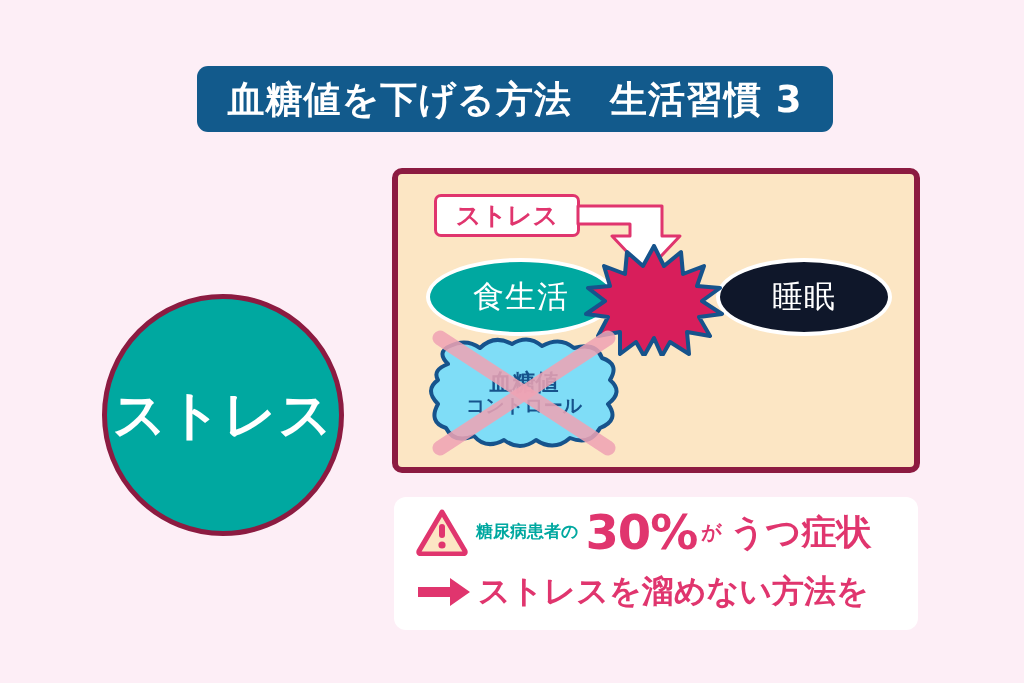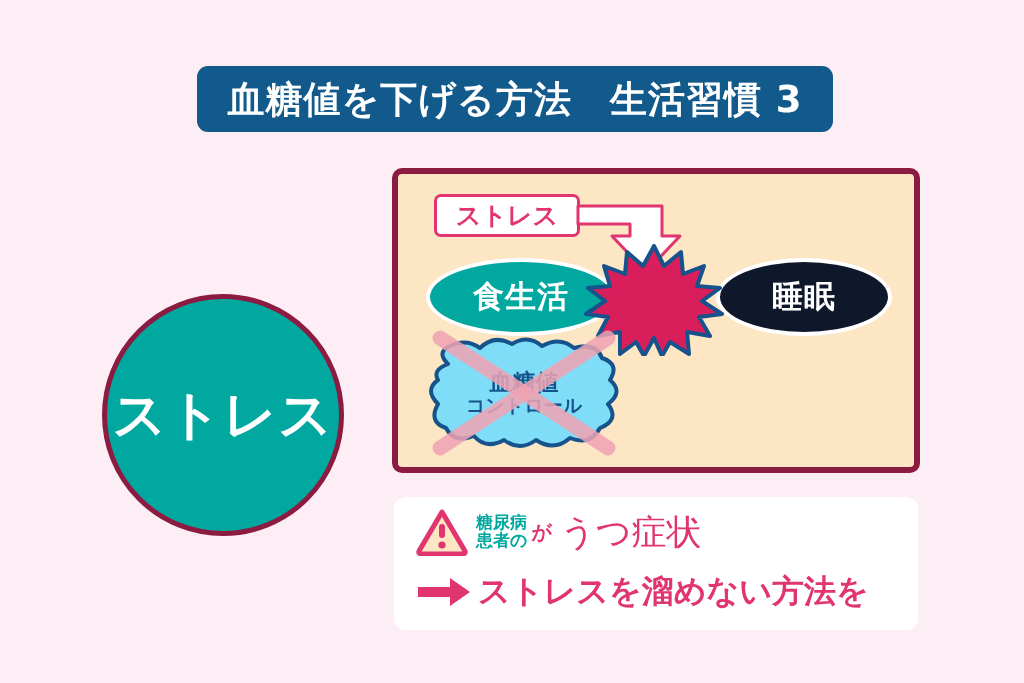--- a/index.html
+++ b/index.html
@@ -126,21 +126,21 @@
   }
   #ellipse-sleep {
     left: 318px;
     top: 84px;
     width: 176px;
     height: 78px;
     background: #0f172a;
   }
   .lifestyle-ellipse .e-text {
     color: #ffffff;
-    font-weight: bold;
+    font-weight: normal;
     font-size: 31px;
     white-space: nowrap;
     letter-spacing: 1px;
   }
 
   
   #starburst {
     position: absolute;
     left: 186px;
     top: 70px;
@@ -232,21 +232,21 @@
     align-items: center;
   }
   #warning-icon {
     width: 52px;
     height: 48px;
     flex: 0 0 auto;
   }
   #patient-note {
     margin-left: 8px;
     display: flex;
-    flex-direction: column;
+    flex-direction: row;
     justify-content: center;
   }
   #patient-note span {
     color: #00a8a0;
     font-weight: bold;
     font-size: 17px;
     line-height: 1.05;
     white-space: nowrap;
   }
   #pct-value {
@@ -261,21 +261,21 @@
   #pct-particle {
     margin-left: 4px;
     color: #e0356e;
     font-weight: bold;
     font-size: 20px;
     white-space: nowrap;
   }
   #symptom-text {
     margin-left: 8px;
     color: #e0356e;
-    font-weight: normal;
+    font-weight: bold;
     font-size: 35px;
     white-space: nowrap;
   }
   #callout-row2 {
     position: absolute;
     left: 22px;
     top: 66px;
     height: 58px;
     display: flex;
     align-items: center;
@@ -352,20 +352,21 @@
   <div id="callout-row1">
     <svg id="warning-icon" viewBox="0 0 52 48">
       <path d="M26 4 L49 43 Q50 46 46 46 L6 46 Q2 46 3 43 Z" fill="#fce6c4" stroke="#e0356e" stroke-width="5" stroke-linejoin="round"></path>
       <rect x="23" y="16" width="6" height="14" rx="3" fill="#e0356e"></rect>
       <circle cx="26" cy="37" r="3.6" fill="#e0356e"></circle>
     </svg>
     <div id="patient-note">
       <span>糖尿病</span>
       <span>患者の</span>
     </div>
+    <span id="pct-value">30%</span>
     <span id="pct-particle">が</span>
     <span id="symptom-text">うつ症状</span>
   </div>
 
   <div id="callout-row2">
     <svg id="advice-arrow" viewBox="0 0 56 34">
       <path d="M2 12 L34 12 L34 3 L54 17 L34 31 L34 22 L2 22 Z" fill="#e0356e"></path>
     </svg>
     <span id="advice-text">ストレスを溜めない方法を</span>
   </div>

